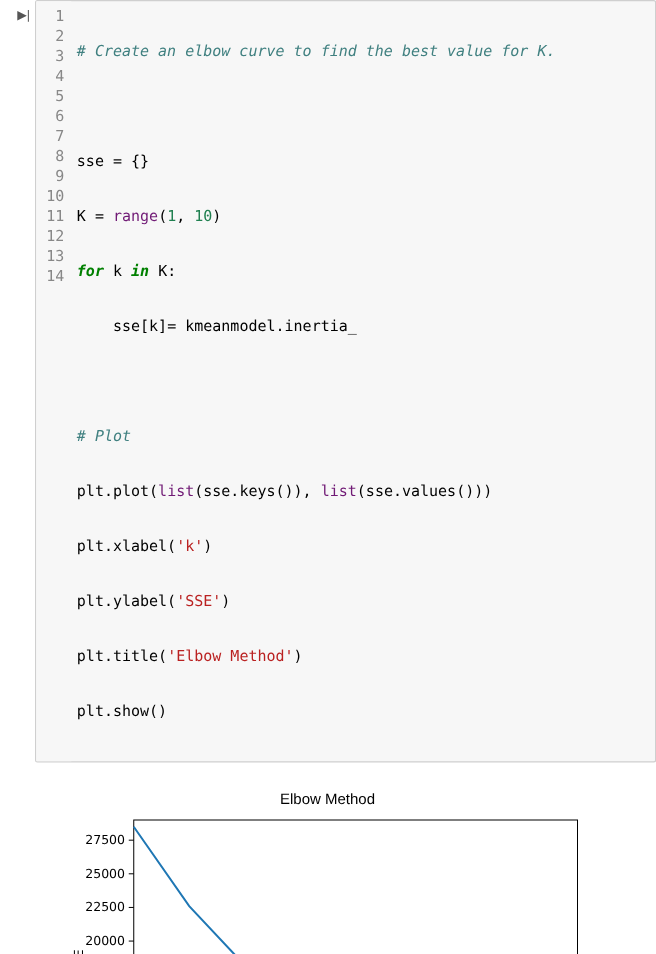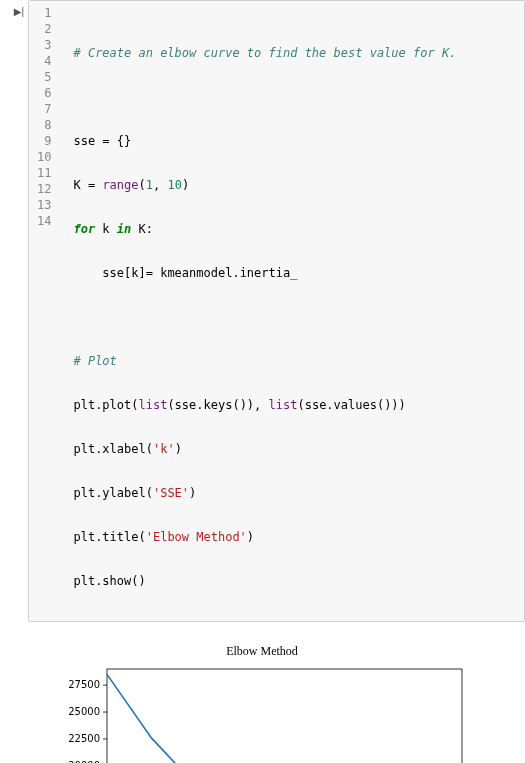--- a/index.html
+++ b/index.html
@@ -34,24 +34,23 @@
   }
   .gutter {
     padding: 4px 6px 4px 8px;
     color: #888;
     background: #f7f7f7;
     text-align: right;
     user-select: none;
   }
   .gutter div { line-height: 16px; height: 16px; }
   .code {
-    padding: 16px 6px 4px 4px;
+    padding: 4px 6px 4px 4px;
     white-space: pre;
     flex: 1;
-    margin-left: 12px;
   }
   .code div { line-height: 16px; height: 16px; }
   
   .c-comment { color: #408080; font-style: italic; }
   .c-assign, .c-kw { color: #008000; font-weight: bold; font-style: italic; }
   .c-num { color: #208050; }
   .c-builtin { color: #701a75; }
   .c-str { color: #ba2121; }
   .c-op { color: #a626a4; }
   .c-name { color: #000; }
@@ -63,21 +62,21 @@
     padding: 6px 0 10px 4px;
   }
 
   
   .chart-box {
     margin: 4px 0 4px 20px;
     width: 420px;
   }
   .chart-title {
     text-align: center;
-    font-family: Liberation Serif, serif;
+    font-family: Liberation Sans, sans-serif;
     font-size: 12px;
     color: #000;
     margin-bottom: 2px;
   }
   svg text {
     font-family: "DejaVu Sans", Arial, sans-serif;
     font-size: 10px;
     fill: #000;
   }
   .line {

